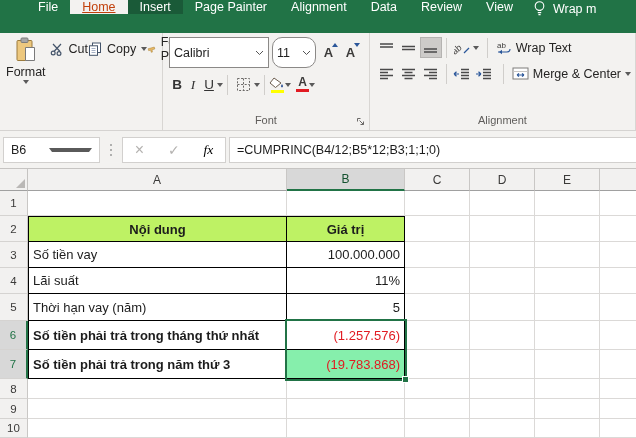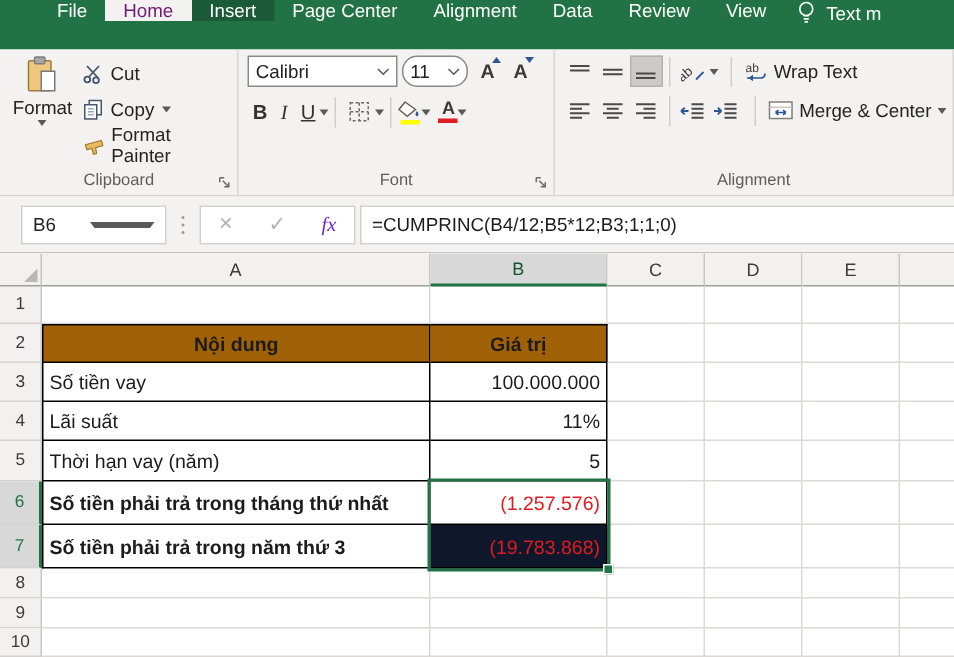--- a/index.html
+++ b/index.html
@@ -2,70 +2,70 @@
 <html><head>
 <meta charset="utf-8">
 <style>
   * { box-sizing: border-box; margin: 0; padding: 0; }
   body { font-family: "Liberation Sans", "DejaVu Sans", sans-serif; background:#fff; }
   .app { width:636px; height:438px; overflow:hidden; position:relative; background:#fff; }
 
   
   .tabbar { height:33px; background:#217346; display:flex; align-items:flex-start; padding-left:26px; color:#fff; }
   .tab { display:flex; align-items:center; padding:0 12px; font-size:12.5px; white-space:nowrap; }
-  .tab.active { background:#f3f2f0; color:#701a75; }
+  .tab.active { background:#f3f2f0; color:#c2410c;text-decoration:underline; }
   .tab.hovered { background:#1a5a38; }
   .tellme { margin-left:8px; display:flex; align-items:center; gap:7px; font-size:12.5px; white-space:nowrap; }
 
   
   .ribbon { height:98px; background:#f3f2f0; display:flex; border-bottom:1px solid #d5d3d1; }
   .group { position:relative; display:flex; flex-direction:column; border-right:1px solid #d8d6d3; }
   .g-clip { width:163px; } .g-font { width:215px; } .g-align { flex:1; }
   .g-body { flex:1; display:flex; padding:4px 4px 0 6px; }
   .g-label { height:18px; font-size:11px; color:#5f5d5b; text-align:center; position:relative; line-height:16px; }
   .launcher { position:absolute; right:4px; bottom:4px; }
   .dd { width:0; height:0; border-left:3px solid transparent; border-right:3px solid transparent; border-top:4px solid #5a5a5a; display:inline-block; }
   .vsep { width:1px; background:#d0cecb; height:20px; margin:0 4px; }
 
   .paste-btn { width:46px; display:flex; flex-direction:column; align-items:center; gap:1px; font-size:12.5px; color:#252423; }
-  .clip-col { display:flex; flex-direction:column; justify-content:flex-start; margin-left:4px; }
+  .clip-col { display:flex; flex-direction:row; justify-content:flex-start; margin-left:4px; }
   .small-btn { display:flex; align-items:center; gap:5px; height:24px; font-size:12.5px; color:#252423; }
 
   .fg-col { display:flex; flex-direction:column; width:100%; }
   .fg-row1 { display:flex; align-items:center; gap:3px; margin-bottom:6px; }
-  .combo { height:21px; background:#fff; border:1px solid #8b8987; display:flex; align-items:center; justify-content:space-between; padding:0 4px; font-size:12.5px; color:#222; }
+  .combo { height:31px; background:#fff; border:1px solid #8b8987; display:flex; align-items:center; justify-content:space-between; padding:0 4px; font-size:12.5px; color:#222; }
   .combo.name { width:100px; } .combo.size { width:44px;border-radius:10px; }
   .afont { position:relative; font-size:13px; font-weight:bold; color:#3b3a39; width:19px; text-align:center; }
   .afont .tri { position:absolute; top:-2px; right:0; width:0; height:0; border-left:3px solid transparent; border-right:3px solid transparent; }
   .afont.up .tri { border-bottom:4px solid #2b579a; }
   .afont.dn .tri { border-top:4px solid #2b579a; }
   .fg-row2 { display:flex; align-items:center; }
   .fmt { font-size:13.5px; color:#333; width:16px; text-align:center; }
   .fmt.b { font-weight:800; }
   .fmt.i { font-style:italic; font-family:"Liberation Serif", serif; }
   .fmt.u { text-decoration:underline; }
   .stack { display:flex; flex-direction:column; align-items:center; gap:1px; }
   .cbar { width:13px; height:3px; }
 
   .al-col { display:flex; flex-direction:column; width:100%; }
   .al-row { display:flex; align-items:center; margin-bottom:5px; }
   .ibtn { width:22px; height:21px; display:flex; align-items:center; justify-content:center; }
   .ibtn.on { background:#cdcbc9; border:1px solid #b5b3b1; }
   .lblbtn { display:flex; align-items:center; gap:4px; font-size:12.5px; color:#252423; white-space:nowrap; }
 
   
-  .fbar { height:38px; background:#f3f2f0; display:flex; align-items:center; padding-left:14px; border-bottom:1px solid #c6c4c2; }
+  .fbar { height:38px; background:#f3f2f0; display:flex; align-items:center; padding-left:3px; border-bottom:1px solid #c6c4c2; }
   .namebox { width:97px; height:26px; background:#fff; border:1px solid #d2d0ce; display:flex; align-items:center; padding:0 7px; font-size:12.5px; color:#222; }
   .namebox span { flex:1; }
   .dots { width:22px; display:flex; flex-direction:column; gap:3px; align-items:center; }
   .dots i { width:2px; height:2px; background:#9a9a9a; border-radius:50%; }
   .fbtns { height:26px; width:104px; background:#fff; border:1px solid #d2d0ce; display:flex; align-items:center; justify-content:space-around; }
   .fx-x { color:#b4b2b0; font-size:16px; }
   .fx-check { color:#b4b2b0; font-size:14px; }
-  .fx { font-family:"Liberation Serif", serif; font-style:italic; font-size:13.5px; color:#6d28d9; }
+  .fx { font-family:"Liberation Serif", serif; font-style:italic; font-size:13.5px; color:#000000; }
   .finput { flex:1; height:26px; background:#fff; border:1px solid #d2d0ce; border-right:none; margin-left:3px; display:flex; align-items:center; padding:0 7px; font-size:12.5px; color:#1c1c1c; white-space:nowrap; overflow:hidden; }
 
   
   .grid { height:269px; position:relative; background:#fff; overflow:hidden; font-size:13px; color:#1c1c1c; }
   .hrow { display:flex; height:22px; }
   .corner { width:28px; background:#f2f1f0; border-right:1px solid #c5c3c1; border-bottom:1px solid #a0a0a0; position:relative; }
   .corner .tri { position:absolute; right:2px; bottom:2px; width:0; height:0; border-left:9px solid transparent; border-bottom:9px solid #bab8b6; }
   .ch { background:#f2f1f0; border-right:1px solid #c9c7c5; border-bottom:1px solid #a0a0a0; display:flex; align-items:center; justify-content:center; font-size:12px; color:#3b3a39; }
   .ch.sel { background:#d8d8d8; border-bottom:2px solid #217346; color:#14522f; }
   .cA { width:259px; } .cB { width:118px; } .cC,.cD,.cE { width:65px; } .cF { width:36px; border-right:none !important; }
@@ -73,47 +73,47 @@
   .r1{height:25px}.r2{height:26px}.r3{height:26px}.r4{height:26px}.r5{height:27px}
   .r6{height:29px}.r7{height:29px}.r8{height:20px}.r9{height:20px}.r10{height:19px}
   .rn { width:28px; background:#f2f1f0; border-right:1px solid #c9c7c5; border-bottom:1px solid #d5d3d1; display:flex; align-items:center; justify-content:center; font-size:11.5px; color:#3b3a39; }
   .rn.sel { background:#d8d8d8; color:#217346; border-right:2px solid #217346; }
   .cell { border-right:1px solid #dbd9d7; border-bottom:1px solid #dbd9d7; display:flex; align-items:center; overflow:hidden; white-space:nowrap; }
   .cell.lbl { padding-left:4px; }
   .cell.val { justify-content:flex-end; padding-right:4px; }
   .tbl { border-right-color:#000; border-bottom-color:#000; }
   .tleft { border-left:1px solid #000; }
   .ttop { border-top:1px solid #000; }
-  .hdrY { background:#a16207; font-weight:700; justify-content:center; padding:0; }
+  .hdrY { background:#bef264; font-weight:700; justify-content:center; padding:0; }
   .bold { font-weight:700; }
   .red { color:#e11b22; }
-  .grayfill { background:#0f172a; }
+  .grayfill { background:#86efac; }
   .selbox { position:absolute; left:285px; top:150px; width:122px; height:62px; border:2px solid #217346; pointer-events:none; }
   .handle { position:absolute; right:-4px; bottom:-4px; width:7px; height:7px; background:#217346; border:1px solid #fff; }
 </style>
 </head>
 <body>
 
 <div class="app">
 
   <div class="tabbar">
     <div class="tab">File</div>
     <div class="tab active">Home</div>
     <div class="tab hovered">Insert</div>
-    <div class="tab">Page Center</div>
+    <div class="tab">Page Painter</div>
     <div class="tab">Alignment</div>
     <div class="tab">Data</div>
     <div class="tab">Review</div>
     <div class="tab">View</div>
     <div class="tellme">
       <svg width="13" height="17" viewBox="0 0 13 17">
         <circle cx="6.5" cy="6" r="4.3" fill="none" stroke="#fff" stroke-width="1.1"></circle>
         <path d="M4.8 10.5 h3.4 M4.8 12.6 h3.4 M5.4 14.6 h2.2" stroke="#fff" stroke-width="1.1" fill="none"></path>
       </svg>
-      <span>Text m</span>
+      <span>Wrap m</span>
     </div>
   </div>
 
   <div class="ribbon">
 
     <div class="group g-clip">
       <div class="g-body">
         <div class="paste-btn">
           <svg width="22" height="27" viewBox="0 0 22 27">
             <rect x="2" y="3.5" width="15" height="20" rx="1" fill="#edc87e" stroke="#9c7b3c"></rect>
@@ -142,27 +142,20 @@
             <span class="dd"></span>
           </div>
           <div class="small-btn">
             <svg width="15" height="14" viewBox="0 0 15 14">
               <path d="M2 6.5 L13 3.5 L14 7 L9 8.5 L9.7 12.5 L7.5 13 L6.5 9 L3 10 Z" fill="#e8b864" stroke="#a07828" stroke-width="0.8"></path>
             </svg>
             <span>Format Painter</span>
           </div>
         </div>
       </div>
-      <div class="g-label">
-        <span>Clipboard</span>
-        <svg class="launcher" width="9" height="9" viewBox="0 0 9 9">
-          <path d="M1.5 1.5 h3 M1.5 1.5 v3" stroke="#6b6967" fill="none"></path>
-          <path d="M3.5 3.5 L7.5 7.5 M7.5 4.5 v3 h-3" stroke="#6b6967" fill="none"></path>
-        </svg>
-      </div>
     </div>
 
     <div class="group g-font">
       <div class="g-body">
         <div class="fg-col">
           <div class="fg-row1">
             <div class="combo name">
               <span>Calibri</span>
               <svg width="9" height="6" viewBox="0 0 9 6">
                   <path d="M1 1 L4.5 4.5 L8 1" fill="none" stroke="#555"></path>

